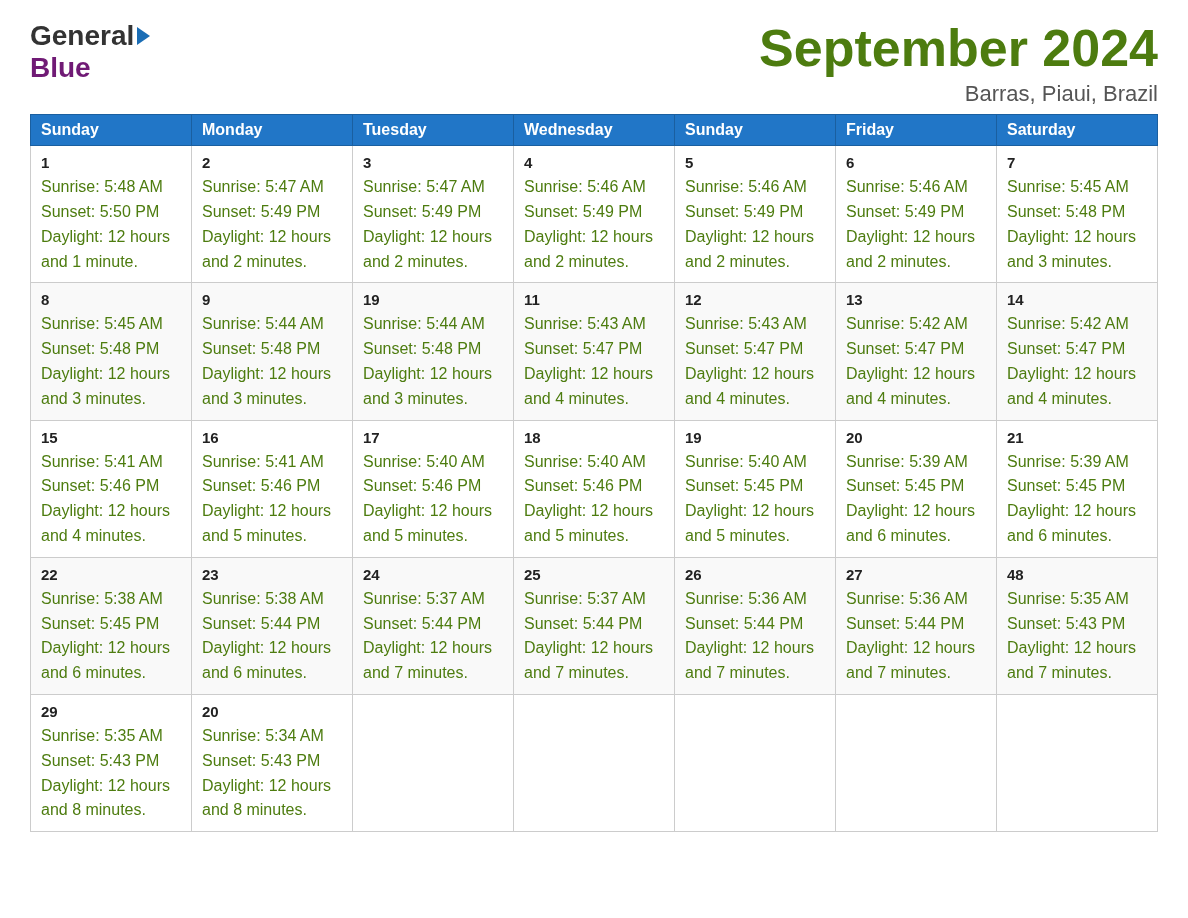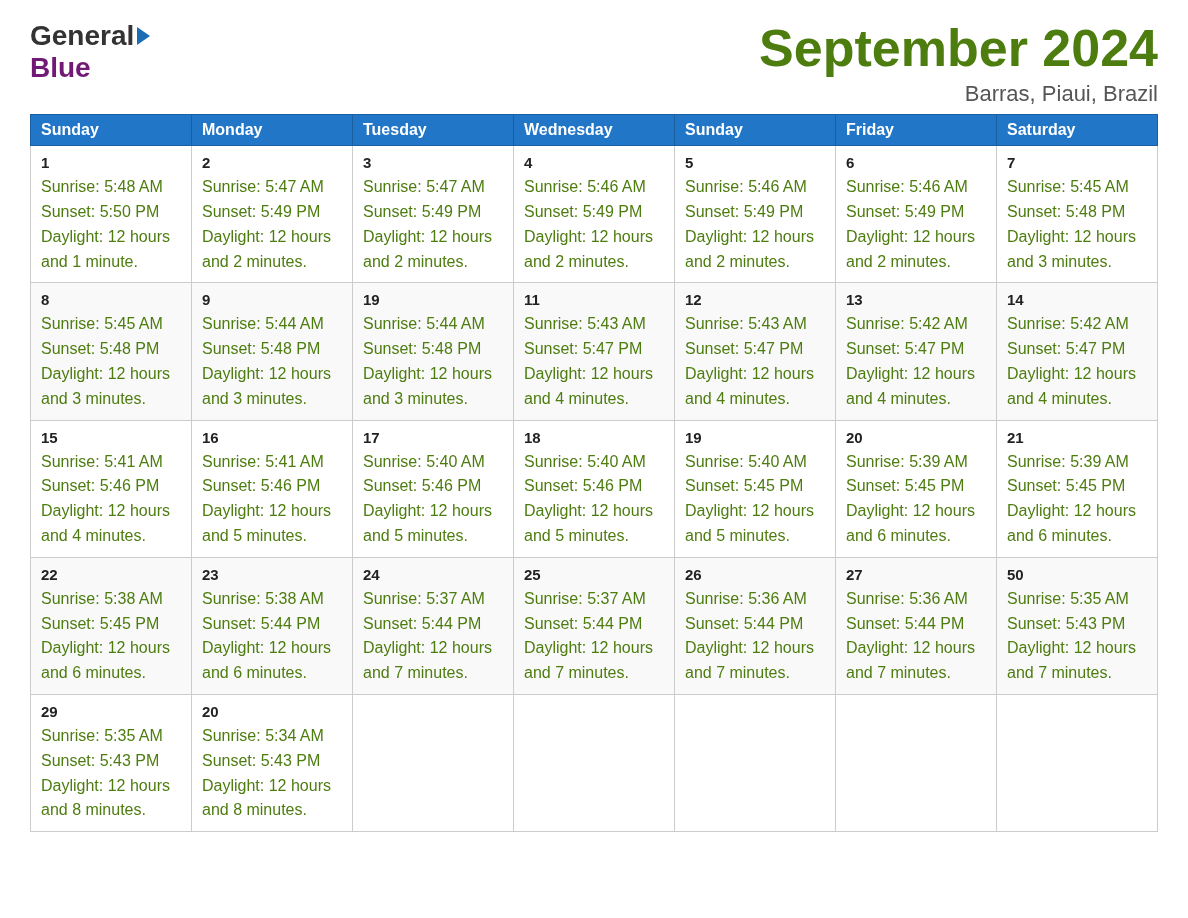--- a/index.html
+++ b/index.html
@@ -295,21 +295,21 @@
 Sunset: 5:44 PM
 Daylight: 12 hours and 7 minutes.</div>
         </td>
         <td>
           <div class="day-num">27</div>
           <div class="day-info" style="white-space: pre-line;">Sunrise: 5:36 AM
 Sunset: 5:44 PM
 Daylight: 12 hours and 7 minutes.</div>
         </td>
         <td>
-          <div class="day-num">50</div>
+          <div class="day-num">48</div>
           <div class="day-info" style="white-space: pre-line;">Sunrise: 5:35 AM
 Sunset: 5:43 PM
 Daylight: 12 hours and 7 minutes.</div>
         </td>
       </tr>
       <tr>
         <td>
           <div class="day-num">29</div>
           <div class="day-info" style="white-space: pre-line;">Sunrise: 5:35 AM
 Sunset: 5:43 PM

